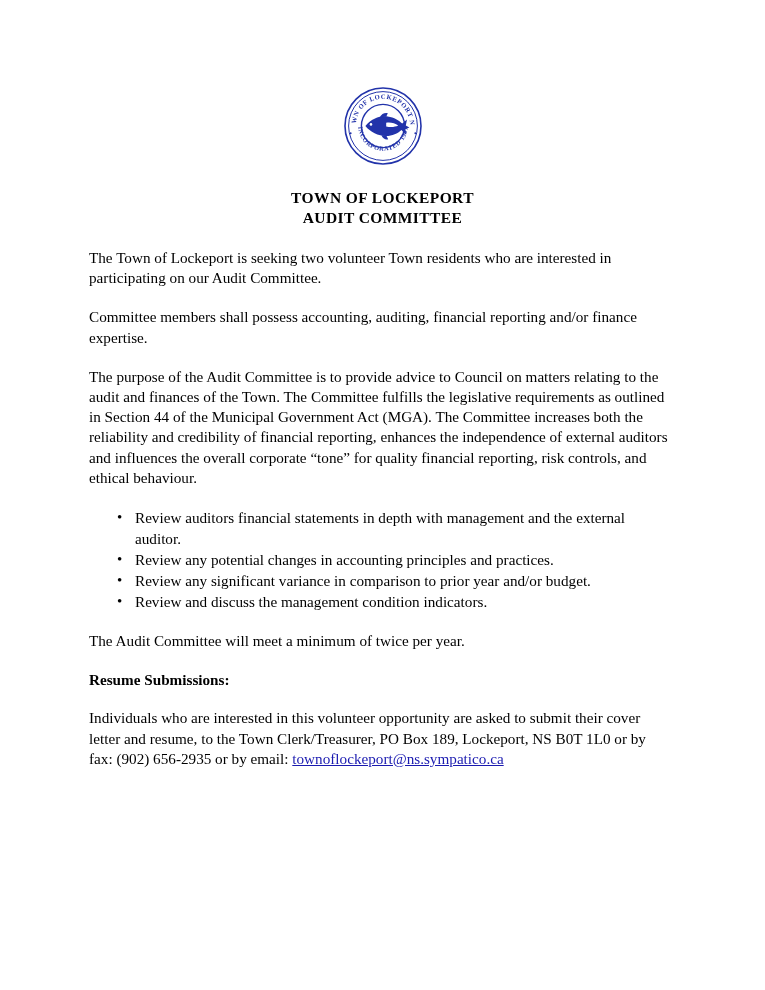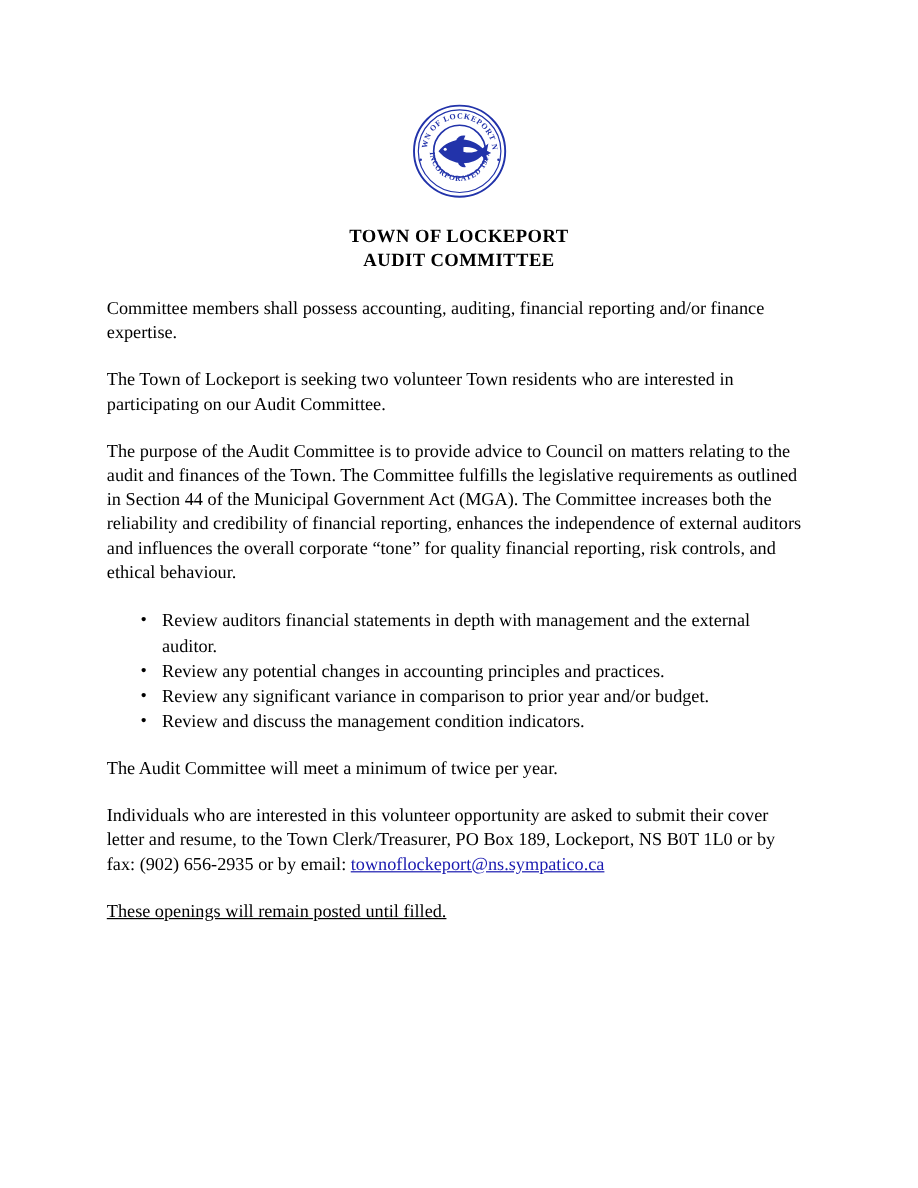--- a/index.html
+++ b/index.html
@@ -144,23 +144,23 @@
     </svg>
   </div>
 
   <div class="title-block">
     <span class="title-line">TOWN OF LOCKEPORT</span>
     <span class="title-line">AUDIT COMMITTEE</span>
   </div>
 
   <div class="body-block">
 
+    <p class="para">The Town of Lockeport is seeking two volunteer Town residents who are interested in participating on our Audit Committee.</p>
+
     <p class="para">Committee members shall possess accounting, auditing, financial reporting and/or finance expertise.</p>
-
-    <p class="para">The Town of Lockeport is seeking two volunteer Town residents who are interested in participating on our Audit Committee.</p>
 
     <p class="para">The purpose of the Audit Committee is to provide advice to Council on matters relating to the audit and finances of the Town.  The Committee fulfills the legislative requirements as outlined in Section 44 of the Municipal Government Act (MGA).  The Committee increases both the reliability and credibility of financial reporting, enhances the independence of external auditors and influences the overall corporate “tone” for quality financial reporting, risk controls, and ethical behaviour.</p>
 
 
     <ul class="duties">
       <li>
         <span class="bullet">•</span>
         <span>Review auditors financial statements in depth with management and the external auditor.</span>
       </li>
       <li>
@@ -173,19 +173,19 @@
       </li>
       <li>
         <span class="bullet">•</span>
         <span>Review and discuss the management condition indicators.</span>
       </li>
     </ul>
 
 
     <p class="para">The Audit Committee will meet a minimum of twice per year.</p>
 
+    <h2 class="section-heading">Resume Submissions:</h2>
 
     <p class="para"><span>Individuals who are interested in this volunteer opportunity are asked to submit their cover letter and resume, to the Town Clerk/Treasurer, PO Box 189, Lockeport, NS  B0T 1L0 or by fax: (902) 656-2935 or by email: </span><a class="maillink" href="#">townoflockeport@ns.sympatico.ca</a></p>
 
-    <p class="underlined-note">These openings will remain posted until filled.</p>
 
   </div>
 </div>
 
 </body></html>

